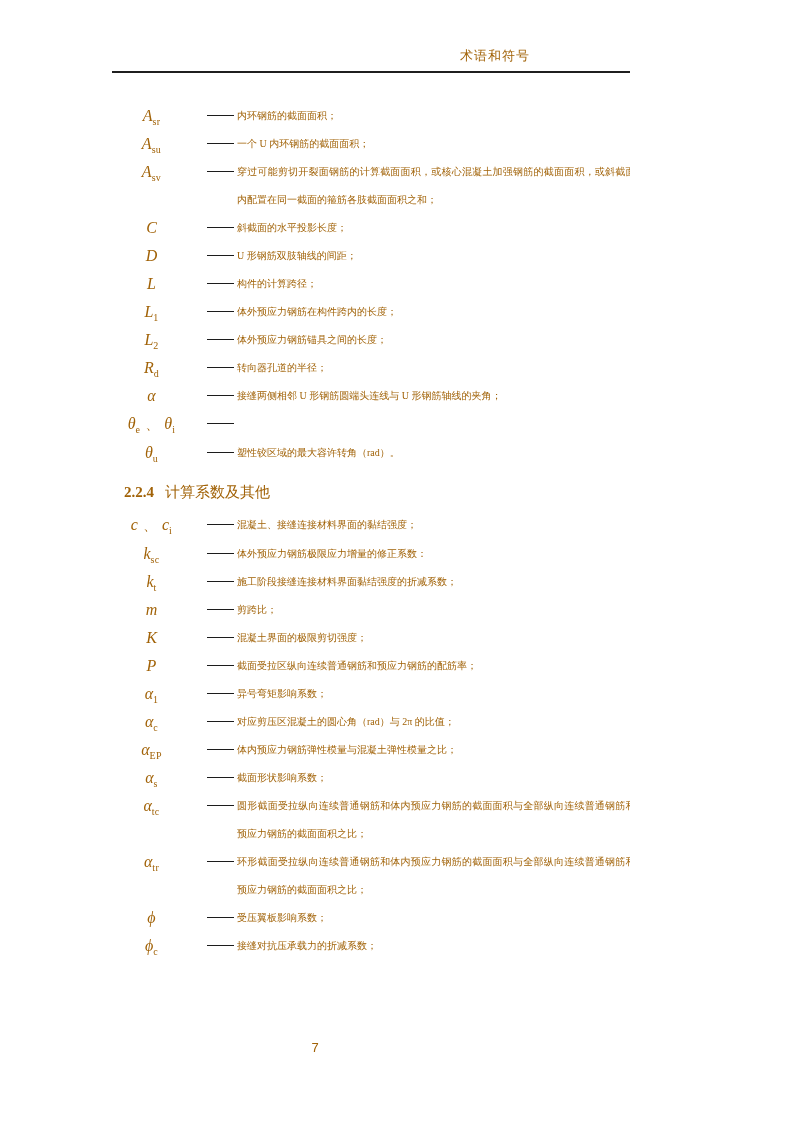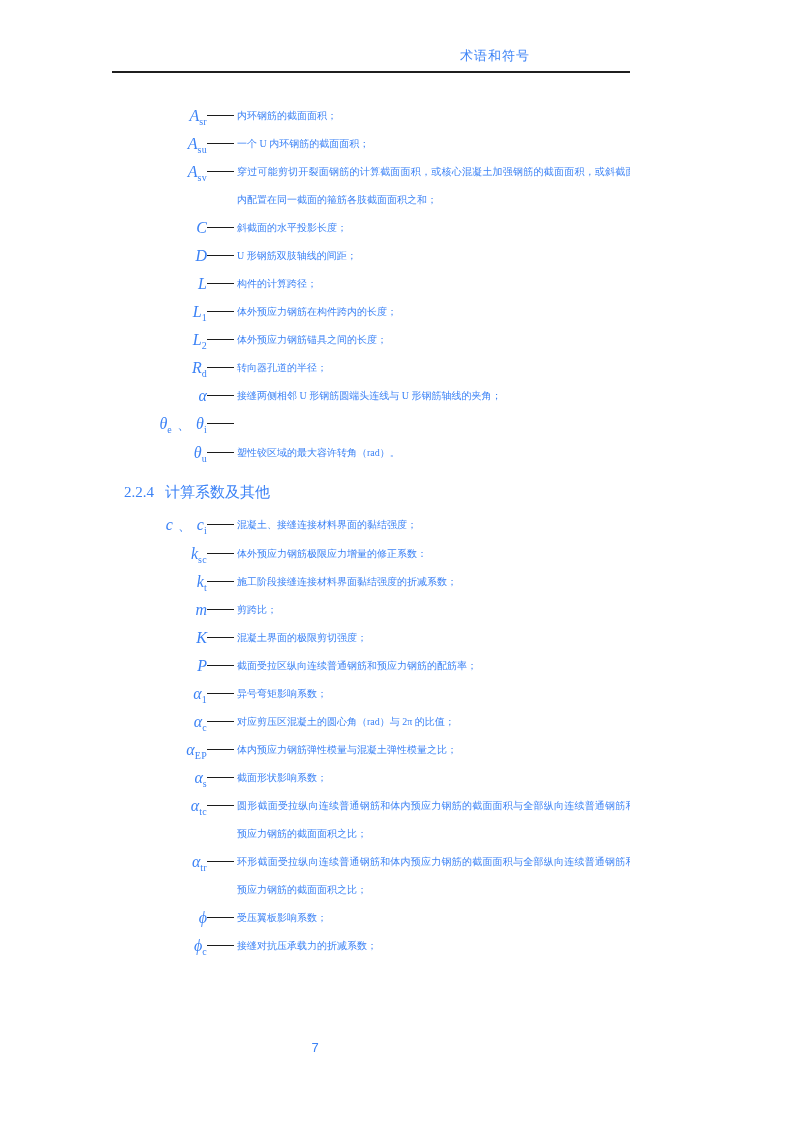--- a/index.html
+++ b/index.html
@@ -1,58 +1,58 @@
 <!DOCTYPE html>
 <html><head>
 <meta charset="utf-8">
 <style>
   html,body { margin:0; padding:0; background:#ffffff; }
   .page {
     position:relative;
     width:630px; height:1122px;
     background:#ffffff;
-    color:#3b82f6;
+    color:#a16207;
     font-family:"Liberation Serif","DejaVu Serif",serif;
     overflow:hidden;
   }
   
   .running-header {
     position:absolute; top:47px; right:100px;
     font-size:13px; letter-spacing:1px;
   }
   .header-rule {
     position:absolute; left:112px; top:71px;
     width:585px; height:2px; background:#1f1f1f;
   }
   
   .content {
     position:absolute; left:96px; top:102px; width:560px;
     font-size:14.5px;
   }
   .entry { display:flex; align-items:flex-start; }
   .sym {
-    flex:none; width:111px; text-align:right; white-space:nowrap;
+    flex:none; width:111px; text-align:center; white-space:nowrap;
     font-style:italic; font-size:16px; line-height:28px;
     font-family:"Liberation Serif","DejaVu Serif",serif;
   }
   .sym sub { font-size:10px; font-style:normal; line-height:0; letter-spacing:0.3px; }
   .sym .sep { font-style:normal; font-size:14px; padding:0 5px; }
   .dash { flex:none; width:30px; height:28px; position:relative; }
   .dash::before {
     content:""; position:absolute; left:0; right:3px; top:13px;
     border-top:1.4px solid #1c1c1c;
   }
   .def {
     flex:1; line-height:28px; text-align:justify;
     font-size:10px;
   }
   .heading {
     margin:11px 0 5px 28px; line-height:28px; font-size:15px;
   }
-  .heading .hnum { font-weight:normal; margin-right:11px; font-size:15px; }
+  .heading .hnum { font-weight:bold; margin-right:11px; font-size:15px; }
   .footer {
     position:absolute; left:0; right:0; top:1040px;
     text-align:center; font-size:13px;
     font-family:"Liberation Sans","DejaVu Sans",sans-serif;
   }
 </style>
 </head>
 <body>
 
 <div class="page">

